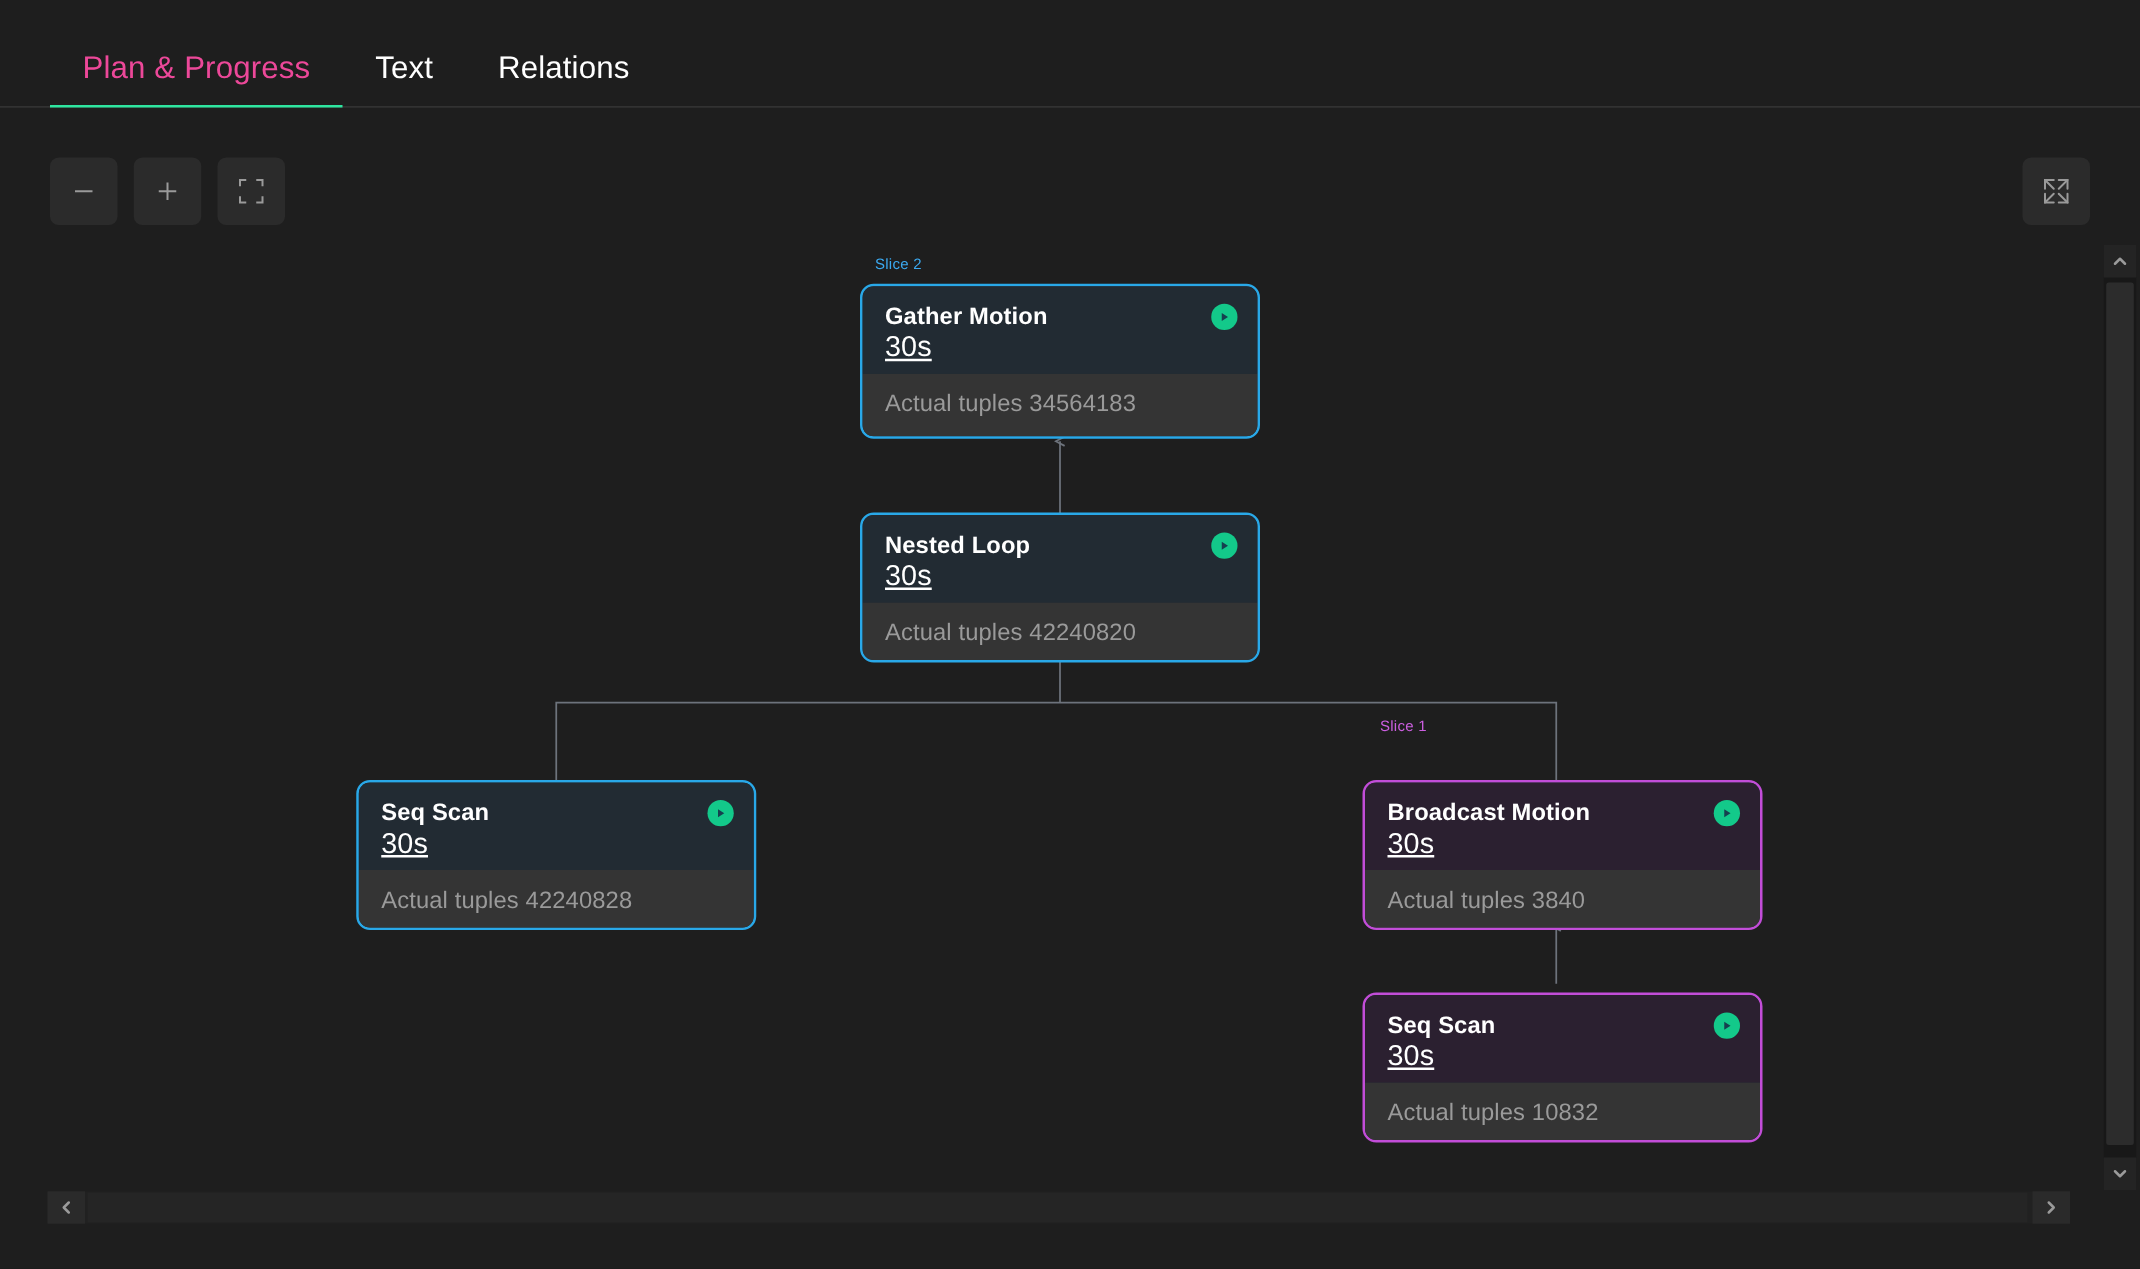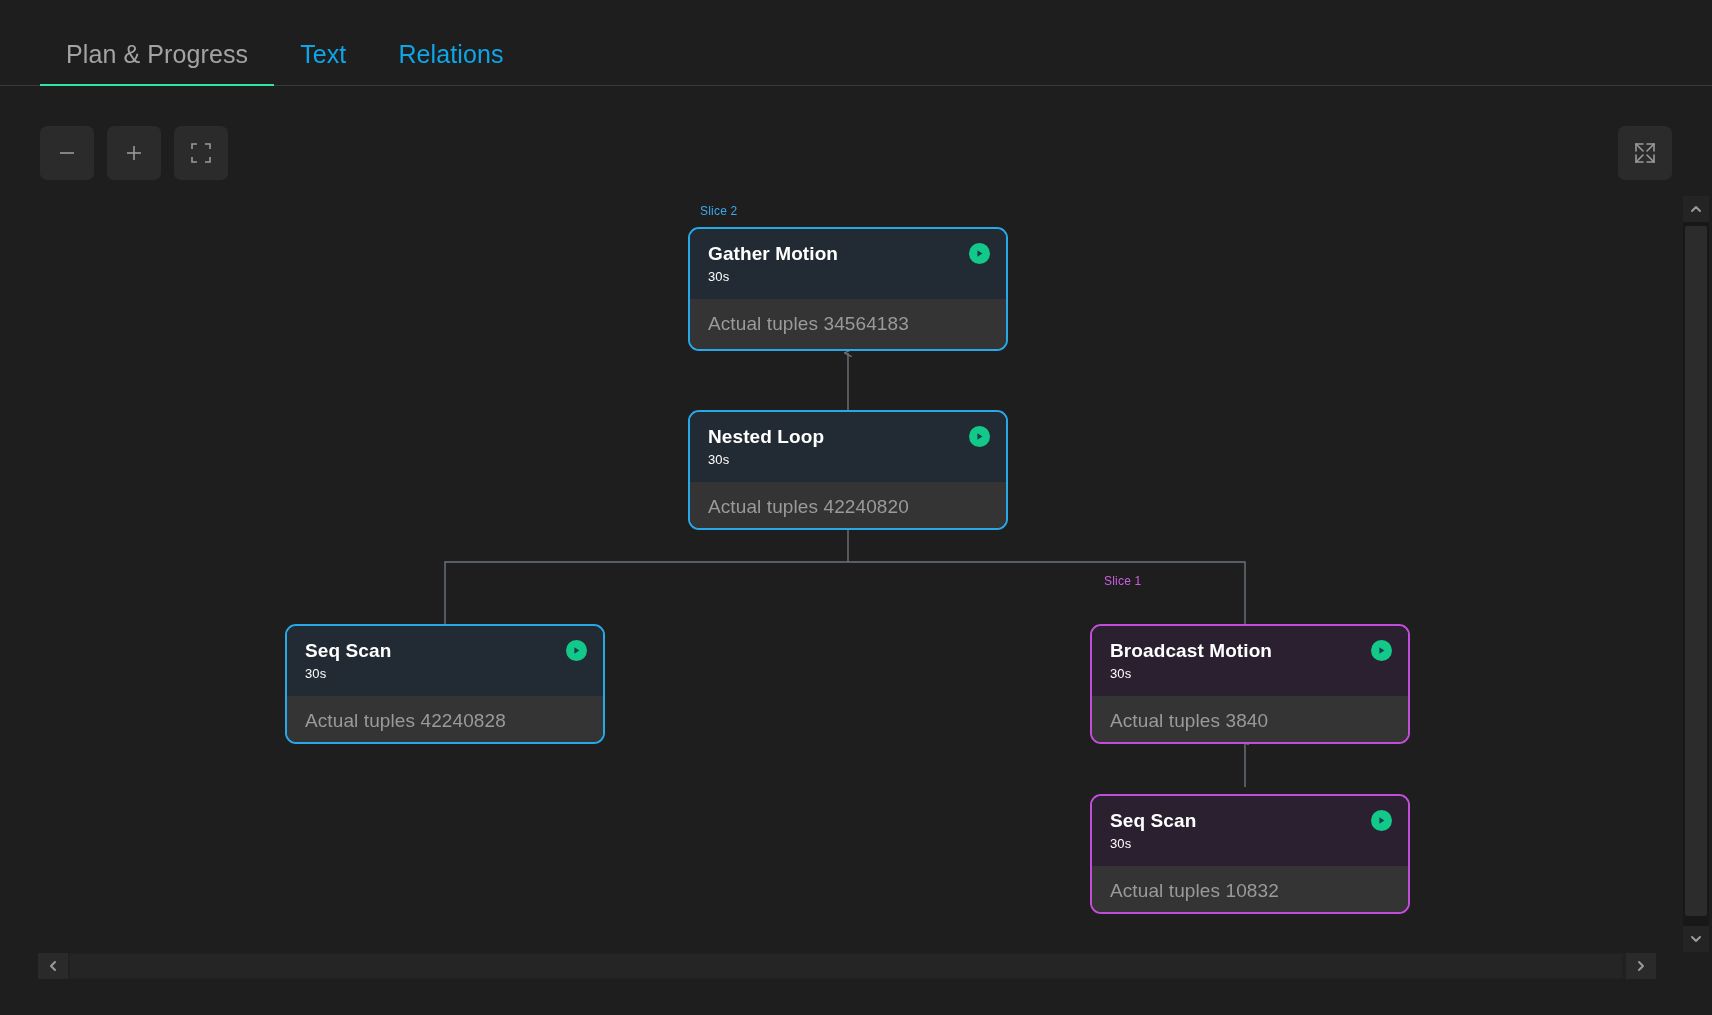--- a/index.html
+++ b/index.html
@@ -26,31 +26,31 @@
     top: 0; left: 0;
     width: 1712px;
     height: 86px;
     display: flex;
     align-items: flex-end;
     padding-left: 40px;
     border-bottom: 1px solid #3a3a3a;
   }
   .tab {
     font-size: 25px;
-    color: #0ea5e9;
+    color: #ffffff;
     padding: 0 26px 16px 26px;
     cursor: pointer;
     position: relative;
     letter-spacing: .1px;
     white-space: nowrap;
     background: transparent;
     border: none;
     font-family: "Liberation Sans", sans-serif;
   }
-  .tab.active { color: #a3a3a3; }
+  .tab.active { color: #ec4899; }
   .tab.active::after {
     content: "";
     position: absolute;
     left: 0; right: 0; bottom: -1px;
     height: 2px;
     background: #2ee6a0;
   }
 
   
   .zoom-tools {
@@ -139,24 +139,25 @@
   .plan-node.purple .node-head { background: #2b2030; }
 
   .node-title {
     font-size: 19px;
     font-weight: bold;
     color: #ffffff;
     line-height: 22px;
     letter-spacing: .1px;
   }
   .node-time {
-    font-size: 13px;
+    font-size: 23px;
     color: #ffffff;
     line-height: 24px;
     letter-spacing: .1px;
+    text-decoration: underline;
   }
 
   .play-badge {
     position: absolute;
     top: 14px; right: 16px;
     width: 21px; height: 21px;
     border-radius: 50%;
     background: #13c98a;
     display: flex;
     align-items: center;

